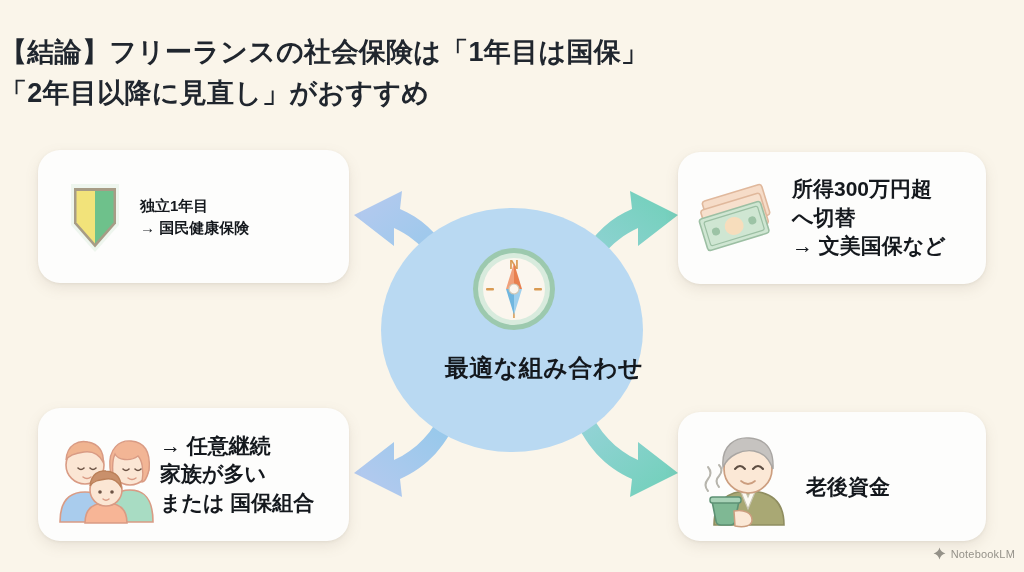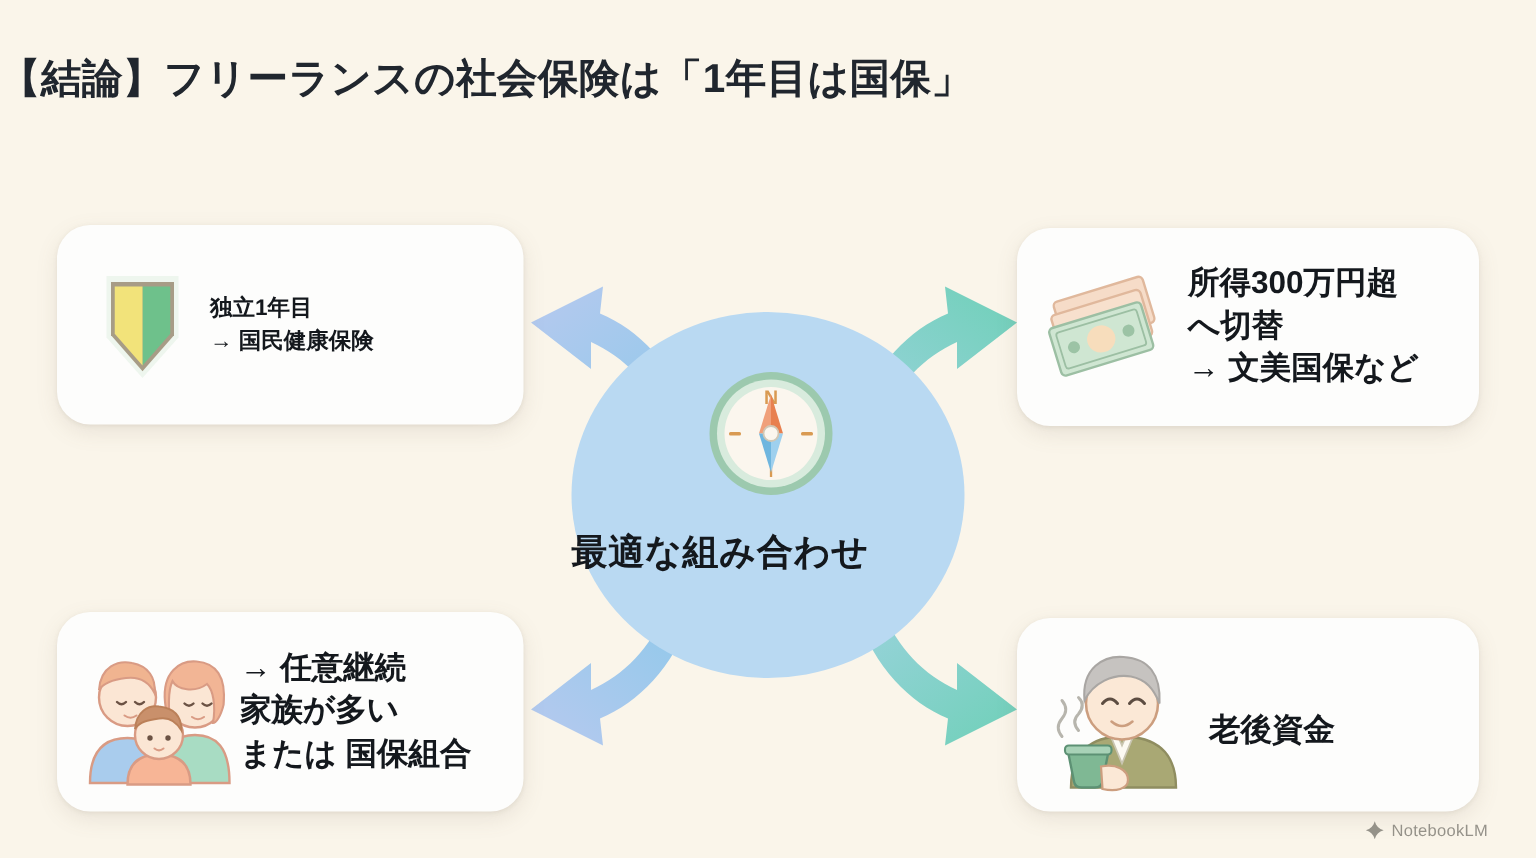--- a/index.html
+++ b/index.html
@@ -43,21 +43,21 @@
     width: 262px;
     height: 244px;
     border-radius: 50%;
     background: #b9d9f2;
   }
   #hub-label {
     position: absolute;
     left: 381px;
     top: 352px;
     width: 262px;
-    text-align: left;
+    text-align: right;
     font-size: 24px;
     font-weight: bold;
     color: #14181d;
     letter-spacing: 0.5px;
   }
   #compass {
     position: absolute;
     left: 470px;
     top: 245px;
     width: 88px;
@@ -106,40 +106,41 @@
   }
   #card-tl .card-text { font-size: 15px; }
   #card-tr .card-text { font-size: 21px; line-height: 1.36; }
   #card-bl .card-text { font-size: 21px; line-height: 1.36; margin-left: 2px; }
   #card-br .card-text { font-size: 21px; margin-top: 20px; }
   .card-text .l { display: block; white-space: nowrap; }
 
   
   #watermark {
     position: absolute;
-    right: 32px;
+    right: 9px;
     bottom: 12px;
     display: flex;
     align-items: center;
     gap: 5px;
     color: #8d8a82;
     font-size: 11px;
     letter-spacing: 0.2px;
     opacity: 0.92;
     text-align: center;
   }
   #watermark svg { display: block; }
 </style>
 </head>
 <body>
 
 <div id="stage">
 
   <div id="title">
     <span class="tline">【結論】フリーランスの社会保険は「1年目は国保」</span>
+    <span class="tline">「2年目以降に見直し」がおすすめ</span>
   </div>
 
   <svg class="arrow" id="arrow-tl" viewBox="0 0 132 116">
     <defs>
       <linearGradient id="gblA" x1="1" y1="1" x2="0" y2="0">
         <stop offset="0%" stop-color="#8fc9ea"></stop>
         <stop offset="100%" stop-color="#b7c9ef"></stop>
       </linearGradient>
     </defs>
     <path d="M118 112 C 104 74, 82 52, 56 41 L 58 23 L 10 47 L 50 78 L 50 60 C 72 70, 90 88, 100 114 Z" fill="url(#gblA)"></path>

